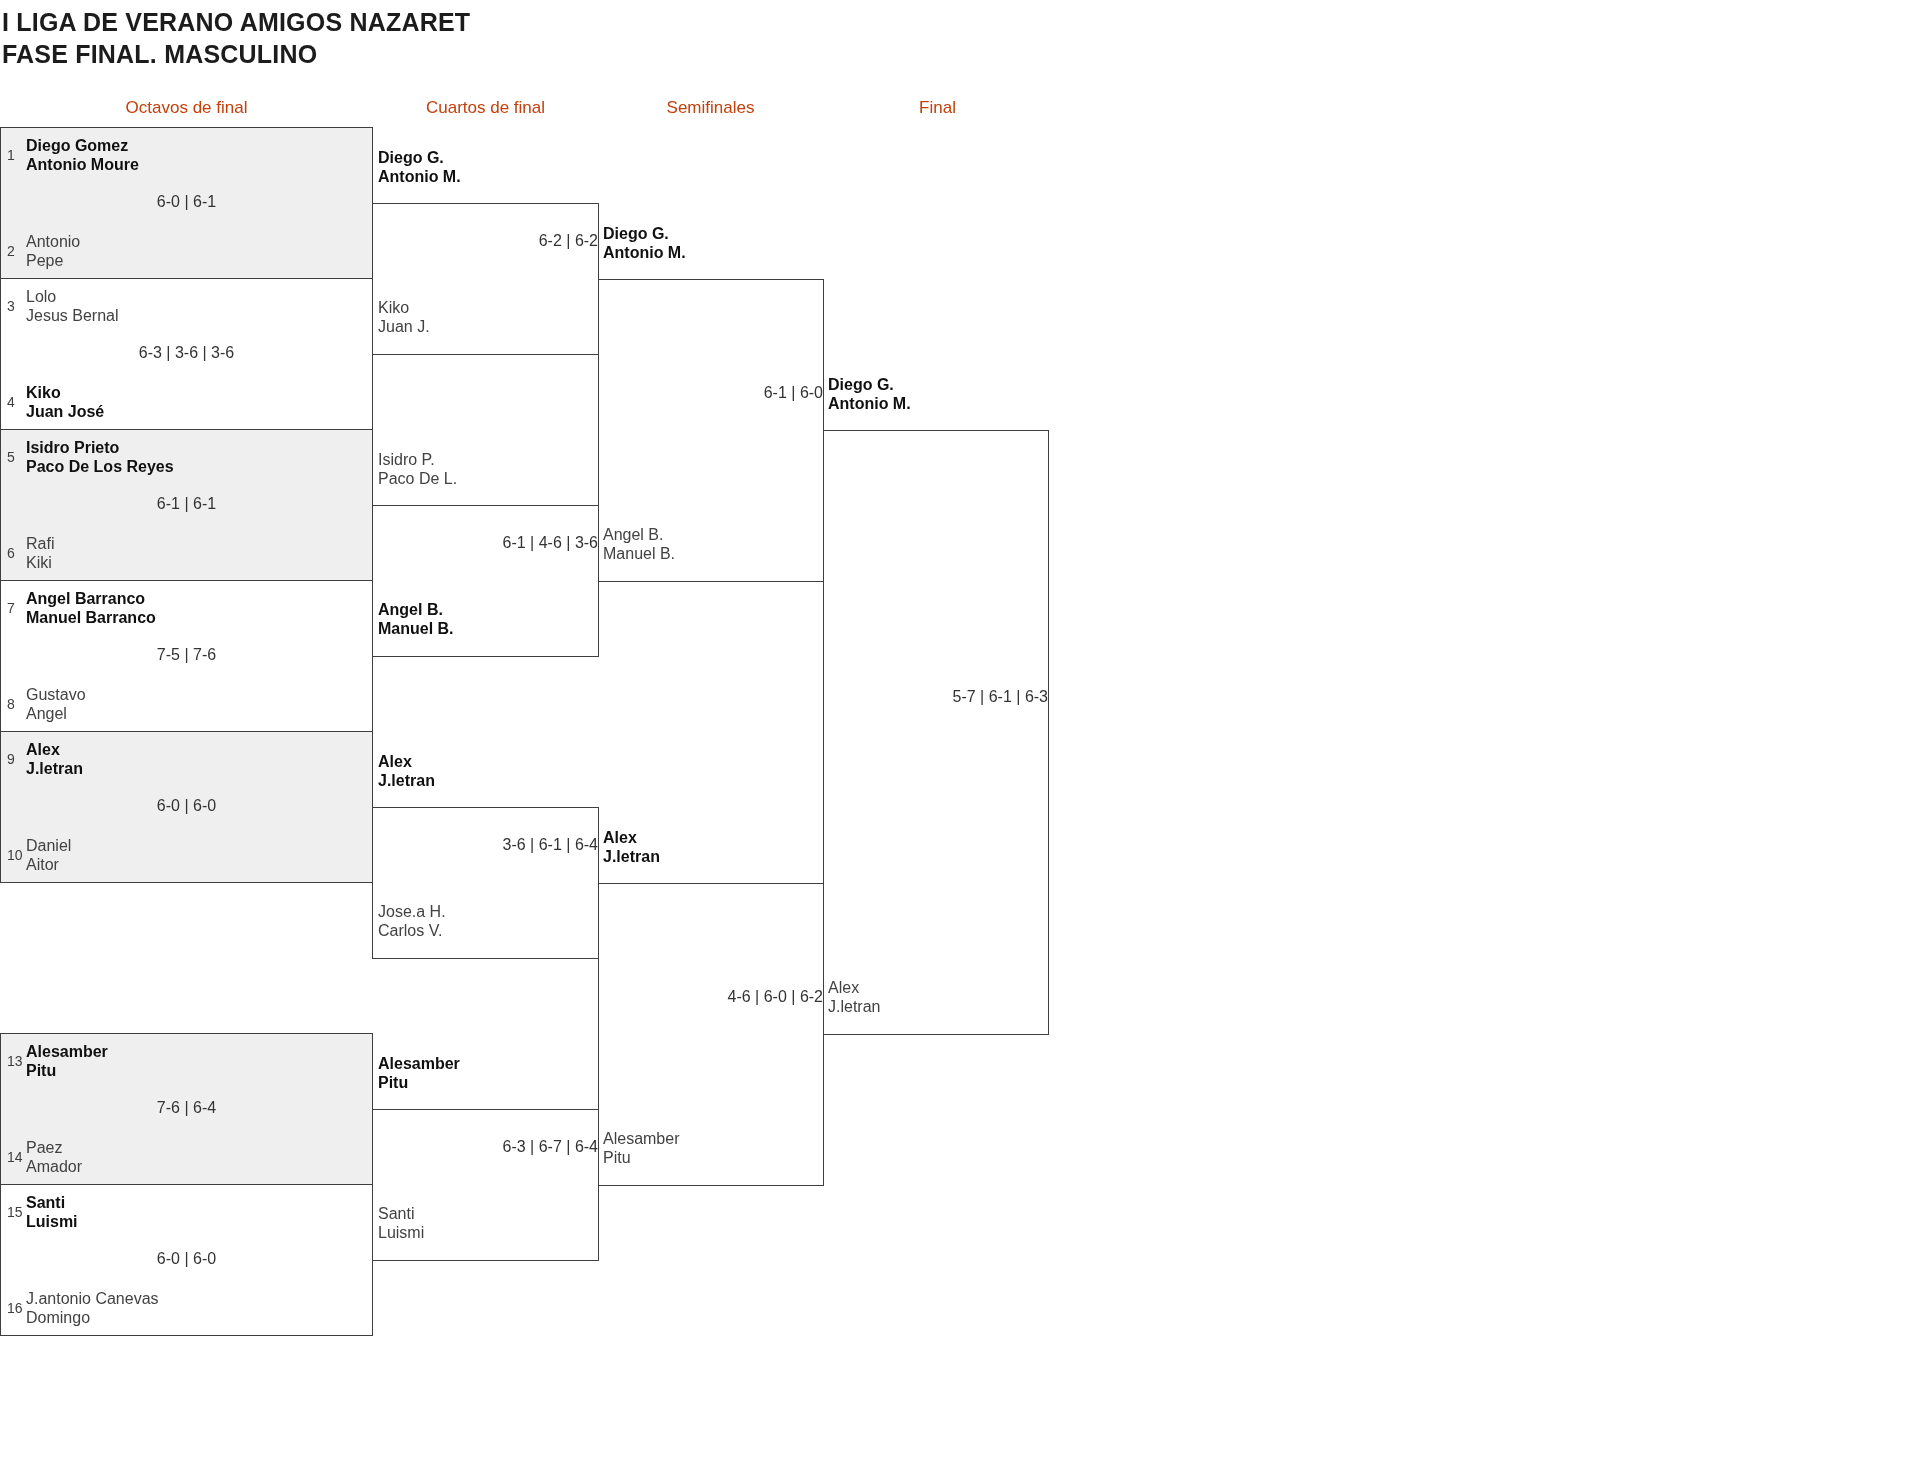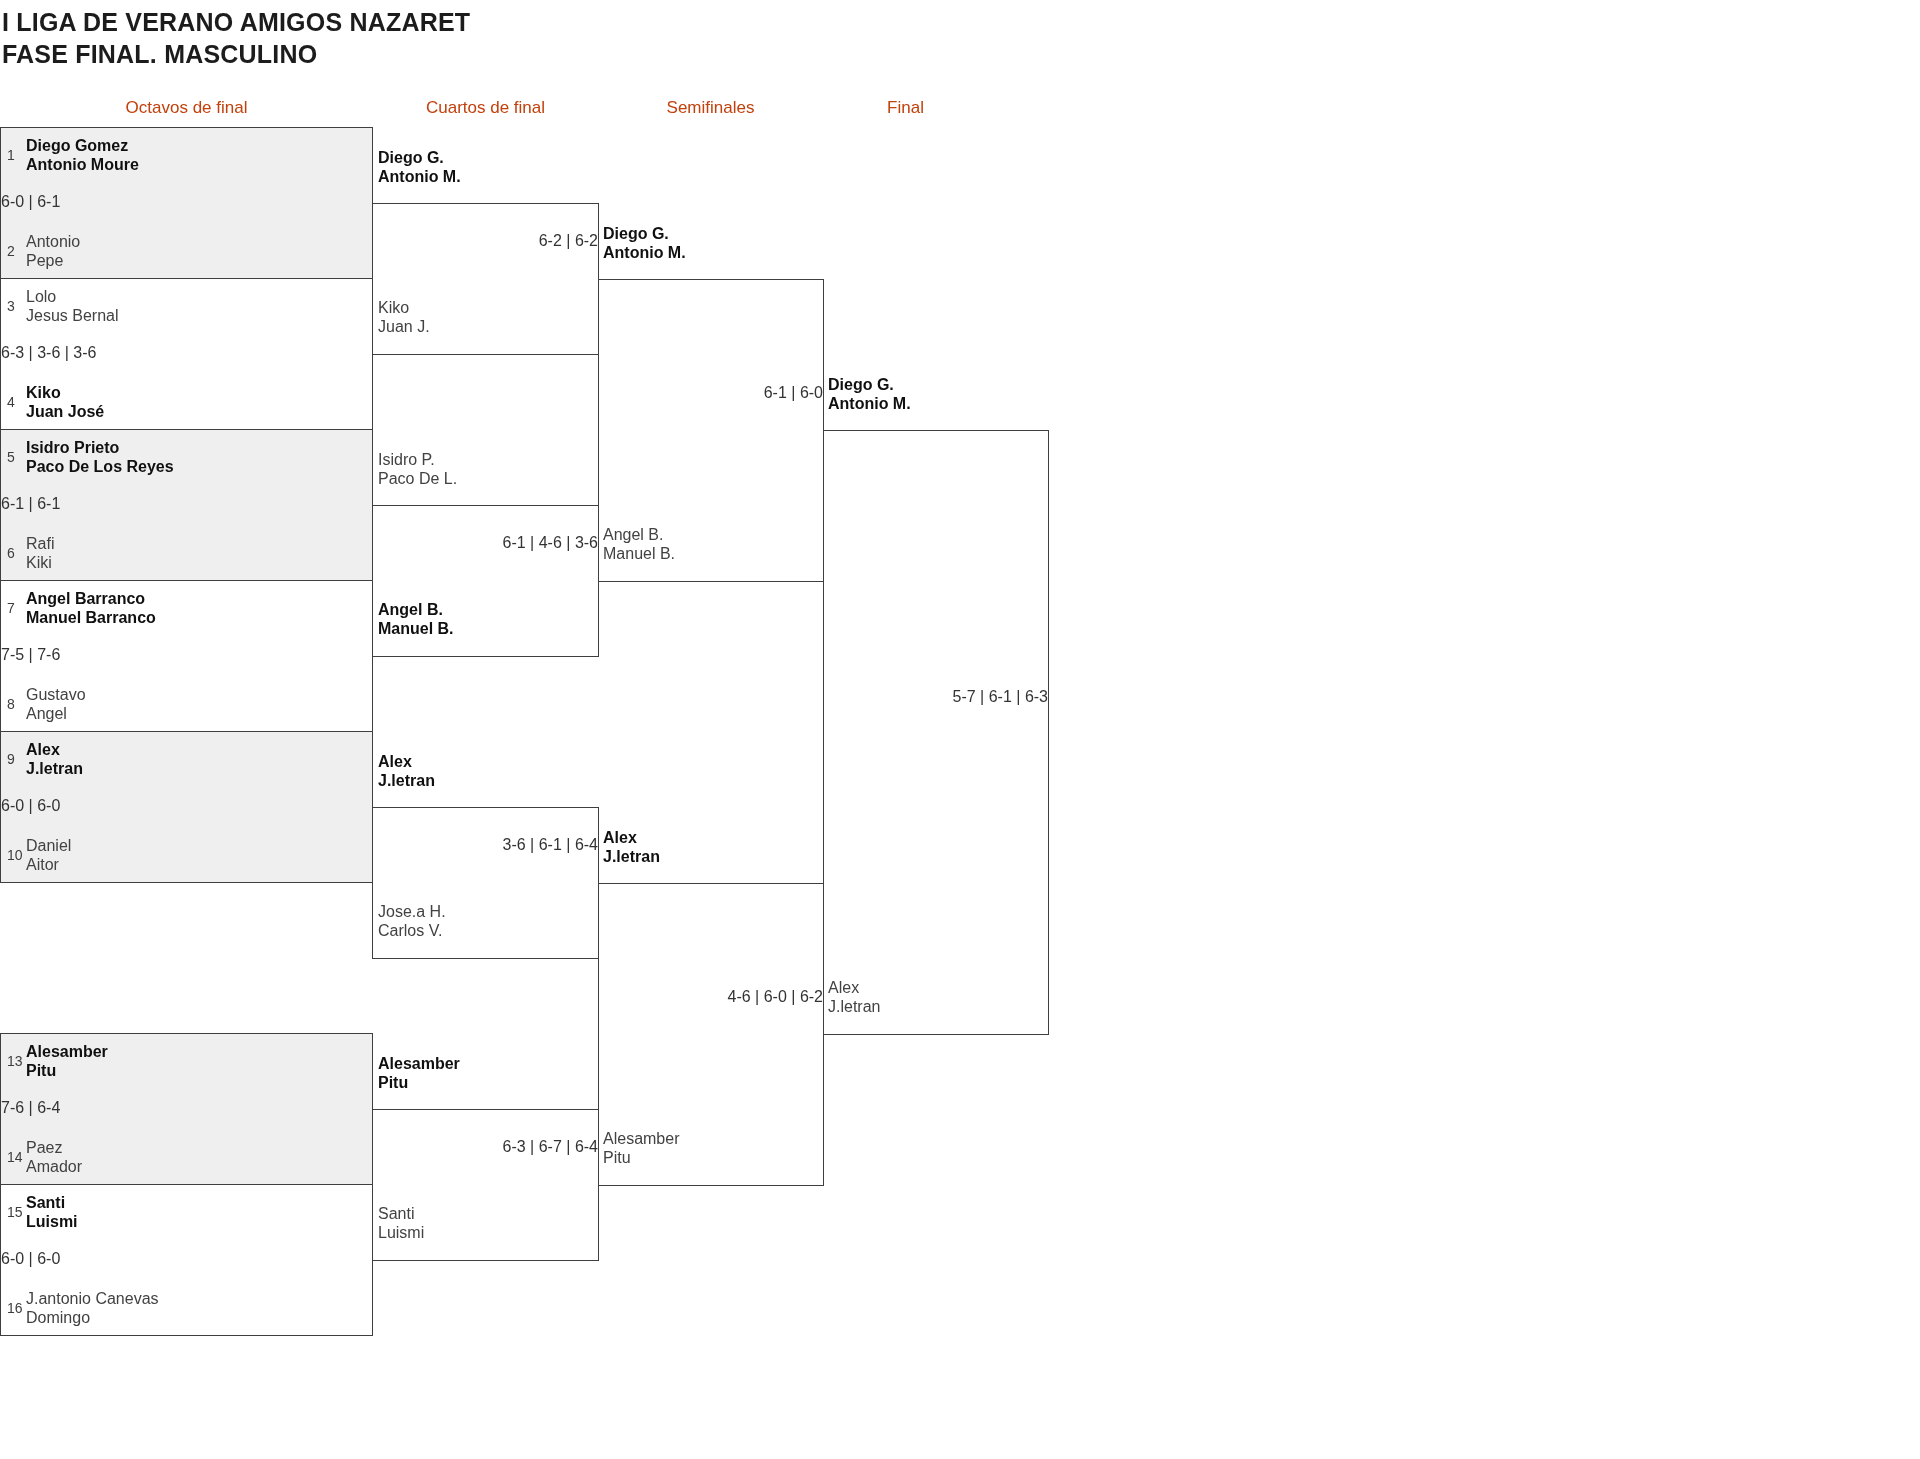--- a/index.html
+++ b/index.html
@@ -13,21 +13,21 @@
 
   
   .box{position:absolute;left:0;width:373px;height:152px;border:1px solid #3f3f3f;background:#fff}
   .box.gray{background:#efefef}
   .team{position:absolute;left:6px;display:flex;align-items:center}
   .t-top{top:8px}
   .t-bot{bottom:8px}
   .seed{width:19px;flex:none;font-size:14px;color:#3d3d3d}
   .names span{display:block;font-size:16px;line-height:19px;color:#424242;white-space:nowrap}
   .names.winner span{font-weight:bold;color:#101010}
-  .mscore{position:absolute;top:65px;left:0;width:100%;text-align:left;font-size:16px;color:#333}
+  .mscore{position:absolute;top:65px;left:0;width:100%;text-align:center;font-size:16px;color:#333}
 
   
   .rect{position:absolute;border:1px solid #3f3f3f;background:transparent}
   .label{position:absolute}
   .label span{display:block;font-size:16px;line-height:19px;color:#424242;white-space:nowrap}
   .label.bold span{font-weight:bold;color:#101010}
   .rscore{position:absolute;text-align:right;font-size:16px;color:#333}
 
   
   .logo{position:absolute;left:1690px;top:0;display:flex;align-items:center}
@@ -51,21 +51,21 @@
       <circle cx="29" cy="41" r="8" fill="#ee7d11"></circle>
       <circle cx="11" cy="54" r="9" fill="#2ba3db"></circle>
       <circle cx="41" cy="52" r="6" fill="#7cb928"></circle>
     </svg>
     <span class="logo-text">xporty</span>
   </div>
 
   <div class="hdr" style="left:0;width:373px">Octavos de final</div>
   <div class="hdr" style="left:373px;width:225px">Cuartos de final</div>
   <div class="hdr" style="left:598px;width:225px">Semifinales</div>
-  <div class="hdr" style="left:793px;width:225px">Final</div>
+  <div class="hdr" style="left:825px;width:225px">Final</div>
 
   <div class="box gray" style="top:127px">
     <div class="team t-top">
       <span class="seed">1</span>
       <span class="names winner">
         <span>Diego Gomez</span>
         <span>Antonio Moure</span>
       </span>
     </div>
     <div class="mscore">6-0 | 6-1</div>

